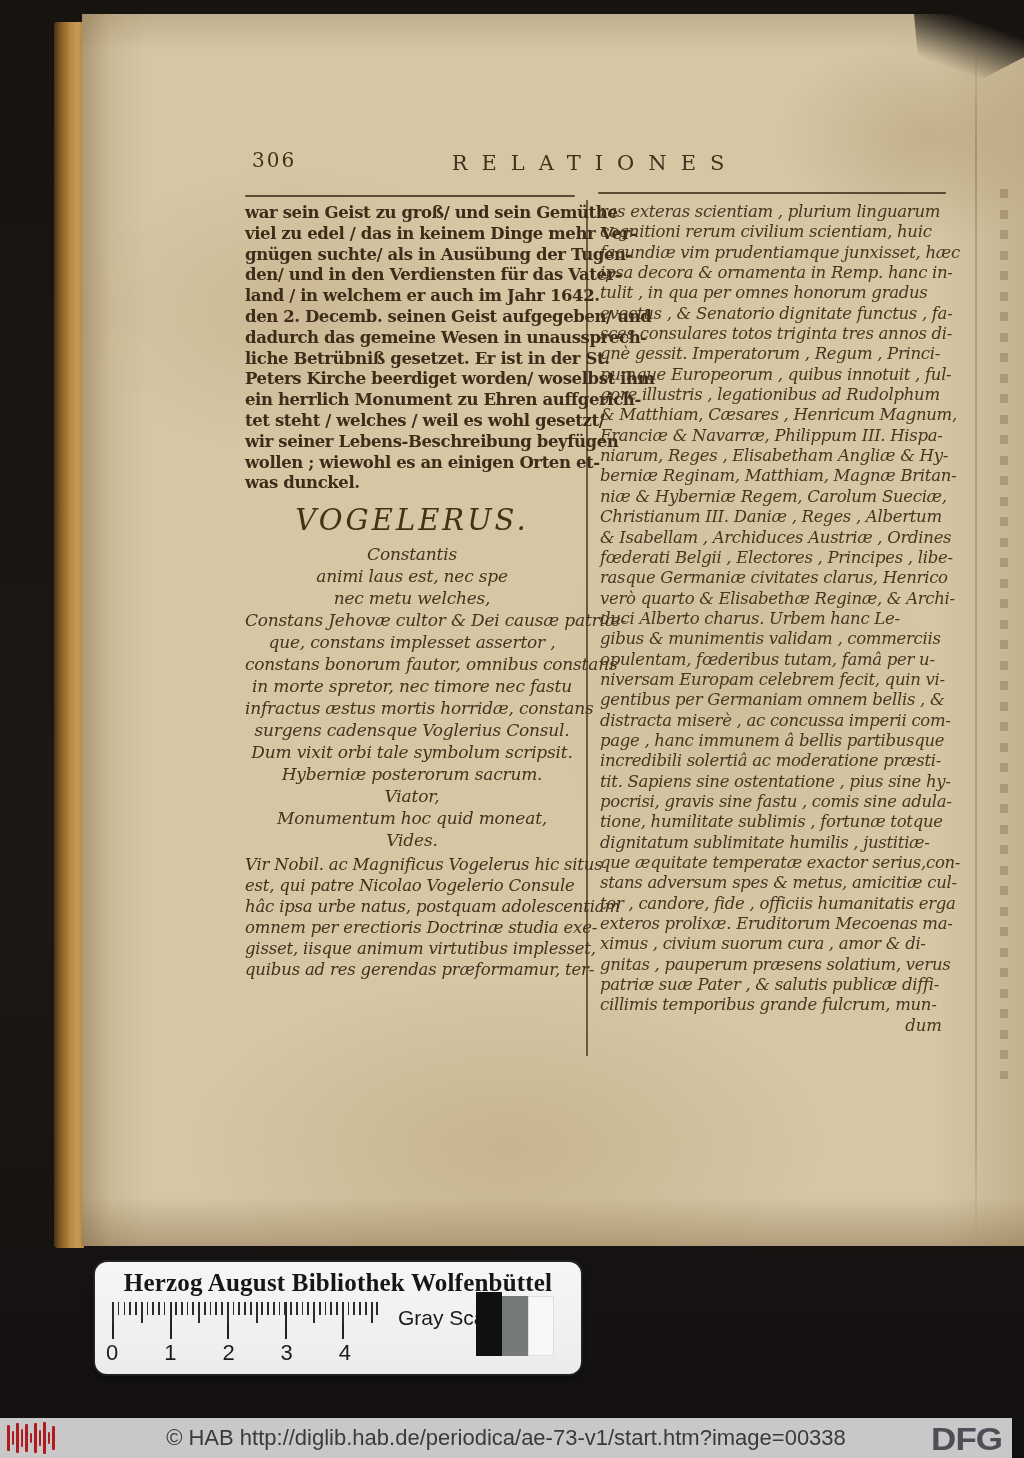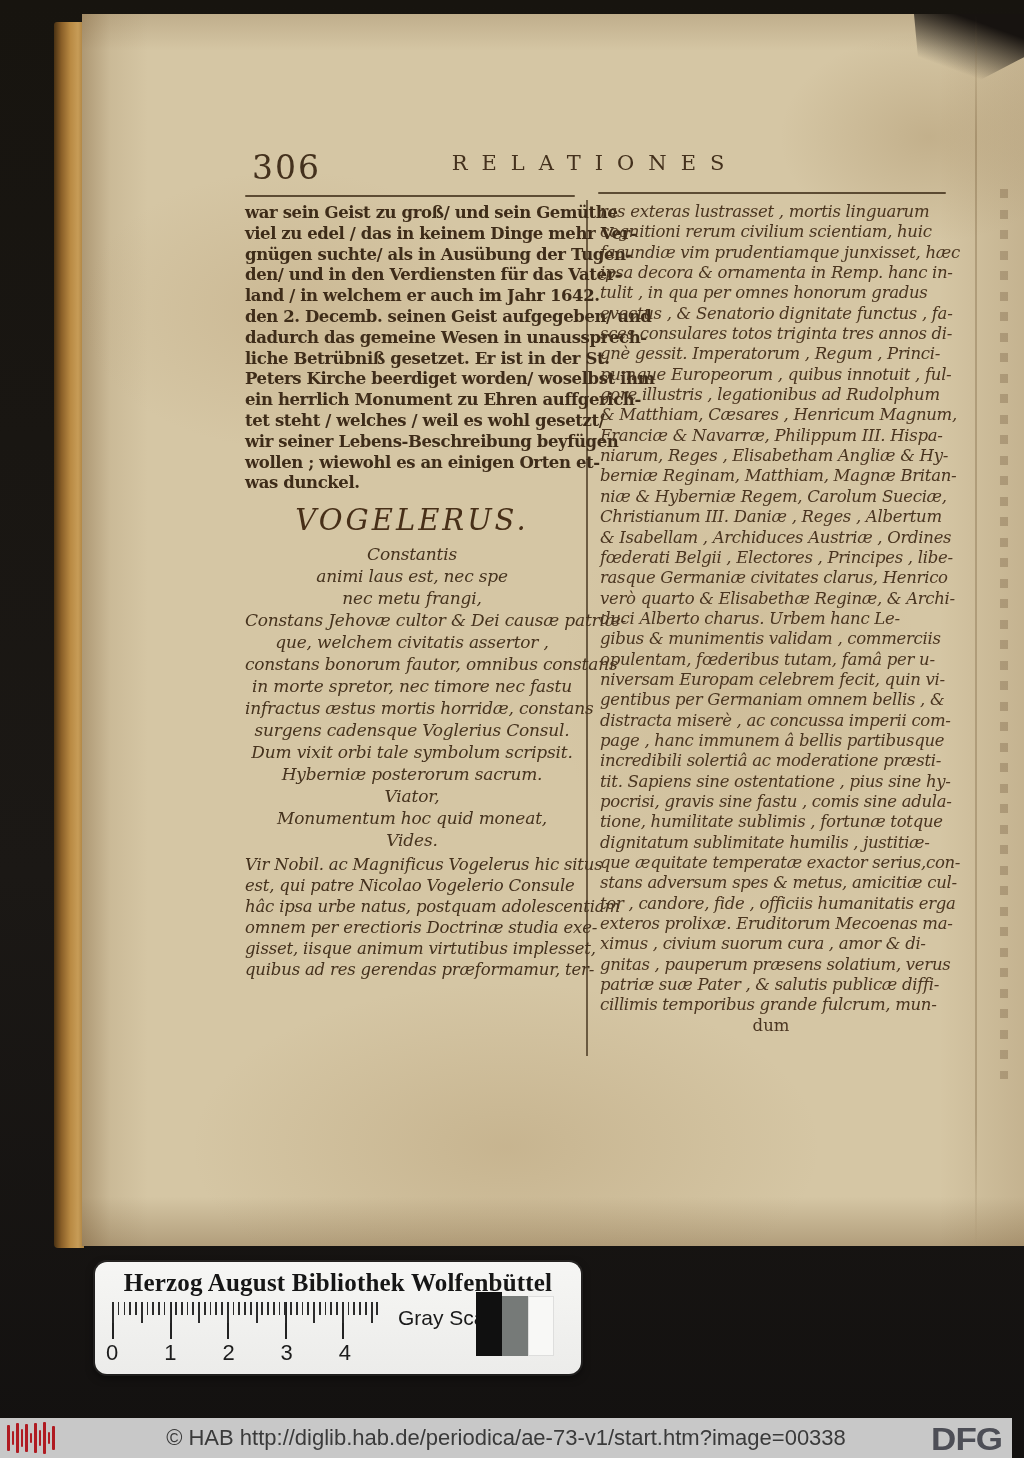--- a/index.html
+++ b/index.html
@@ -27,21 +27,21 @@
   .corner-shadow { position:absolute; right:0; top:0; width:110px; height:96px;
     background:linear-gradient(200deg,#171310 18%, rgba(23,19,16,0) 60%);
     clip-path:polygon(0 0,100% 0,100% 45%,8% 100%); }
   .page-crease { position:absolute; left:893px; top:0; width:2px; height:1232px;
     background:linear-gradient(180deg, rgba(120,95,60,.0), rgba(120,95,60,.35) 10%, rgba(120,95,60,.35) 90%, rgba(120,95,60,0)); }
   .bleed-marks { position:absolute; left:918px; top:175px; width:14px; height:890px; opacity:.5;
     background:repeating-linear-gradient(180deg, rgba(96,72,44,.55) 0 9px, transparent 9px 20.5px);
     filter:blur(.6px); width:8px; }
 
   
-  .page-number { position:absolute; left:170px; top:134px; font-size:33px; letter-spacing:2px; }
+  .page-number { position:absolute; left:170px; top:134px; font-size:20px; letter-spacing:2px; }
   .running-head { position:absolute; left:163px; top:137px; width:700px; text-align:center;
     font-size:21px; letter-spacing:14px; }
   .rule { position:absolute; height:2px; background:rgba(62,45,24,.8); border-radius:2px; }
   .rule-left  { left:163px; top:181px; width:330px; }
   .rule-right { left:516px; top:178px; width:348px; }
   .col-divider { position:absolute; left:504px; top:186px; width:2px; height:856px;
     background:rgba(62,45,24,.7); }
 
   .col-left { position:absolute; left:163px; top:189px; width:334px; }
   .col-right { position:absolute; left:518px; top:188px; width:348px; }
@@ -51,21 +51,21 @@
   .vheading { margin-top:9px; text-align:center; font-style:italic; font-size:29px;
     letter-spacing:3px; color:#472f18; }
   .epitaph { margin-top:6px; text-align:center; }
   .epitaph-line { font-style:italic; font-size:17px; line-height:22px; letter-spacing:-.2px;
     white-space:nowrap; color:#46331e; }
   .latin-close { margin-top:3px; }
   .latin-line { font-style:italic; font-size:16.5px; line-height:21px; letter-spacing:-.2px;
     white-space:nowrap; color:#44311d; }
   .right-line { font-style:italic; font-size:16.5px; line-height:20.35px; letter-spacing:-.3px;
     white-space:nowrap; color:#4a3520; }
-  .catchword { font-size:16.5px; text-align:center; padding-right:6px;
+  .catchword { font-style:italic; font-size:16.5px; text-align:right; padding-right:6px;
     color:#4a3520; }
 
   
   .lib-label { position:absolute; left:95px; top:1262px; width:486px; height:112px;
     background:linear-gradient(180deg,#f6f6f4 0%,#ececea 100%); border-radius:12px;
     box-shadow:0 0 0 2px rgba(255,255,255,.08), 0 3px 8px rgba(0,0,0,.6); }
   .lib-title { position:absolute; left:0; top:7px; width:100%; text-align:center;
     font-family:"Liberation Serif","DejaVu Serif",serif; font-weight:700; font-size:25px;
     color:#161616; letter-spacing:.2px; }
   .ruler { position:absolute; left:17px; top:40px; width:292px; height:52px; }
@@ -132,23 +132,23 @@
           <div class="german-line">tet steht /  welches /  weil es wohl gesetzt/</div>
           <div class="german-line">wir seiner Lebens-Beschreibung beyfügen</div>
           <div class="german-line">wollen ;  wiewohl es an einigen Orten et-</div>
           <div class="german-line">was dunckel.</div>
         </div>
       <div class="vheading">VOGELERUS.</div>
       <div class="epitaph">
 
       <div class="epitaph-line">Constantis</div>
           <div class="epitaph-line">animi laus est, nec spe</div>
-          <div class="epitaph-line">nec metu frangi,</div>
+          <div class="epitaph-line">nec metu welches,</div>
           <div class="epitaph-line">Constans Jehovæ cultor &amp; Dei causæ patriæ-</div>
-          <div class="epitaph-line">que, welchem civitatis assertor ,</div>
+          <div class="epitaph-line">que, constans implesset assertor ,</div>
           <div class="epitaph-line">constans bonorum fautor, omnibus constans</div>
           <div class="epitaph-line">in morte spretor, nec timore nec fastu</div>
           <div class="epitaph-line">infractus æstus mortis horridæ, constans</div>
           <div class="epitaph-line">surgens cadensque Voglerius Consul.</div>
           <div class="epitaph-line">Dum vixit orbi tale symbolum scripsit.</div>
           <div class="epitaph-line">Hyberniæ posterorum sacrum.</div>
           <div class="epitaph-line">Viator,</div>
           <div class="epitaph-line">Monumentum hoc quid moneat,</div>
           <div class="epitaph-line">Vides.</div>
         </div>
@@ -159,21 +159,21 @@
           <div class="latin-line">hâc ipsa urbe natus, postquam adolescentiam</div>
           <div class="latin-line">omnem per erectioris Doctrinæ studia exe-</div>
           <div class="latin-line">gisset, iisque animum virtutibus implesset,</div>
           <div class="latin-line">quibus ad res gerendas præformamur, ter-</div>
         </div>
     </div>
 
     <div class="col-right">
       <div>
 
-      <div class="right-line">ras exteras lustrasset , mortis linguarum</div>
+      <div class="right-line">ras exteras scientiam , plurium linguarum</div>
           <div class="right-line">cognitioni rerum civilium scientiam,  huic</div>
           <div class="right-line">facundiæ vim prudentiamque junxisset, hæc</div>
           <div class="right-line">ipsa decora &amp; ornamenta in Remp. hanc in-</div>
           <div class="right-line">tulit ,  in qua per omnes honorum gradus</div>
           <div class="right-line">evectus , &amp; Senatorio dignitate functus , fa-</div>
           <div class="right-line">sces consulares totos triginta tres annos di-</div>
           <div class="right-line">gnè gessit.  Imperatorum , Regum ,  Princi-</div>
           <div class="right-line">pumque Europeorum , quibus innotuit , ful-</div>
           <div class="right-line">gore illustris ,  legationibus ad Rudolphum</div>
           <div class="right-line">&amp; Matthiam, Cæsares , Henricum Magnum,</div>

